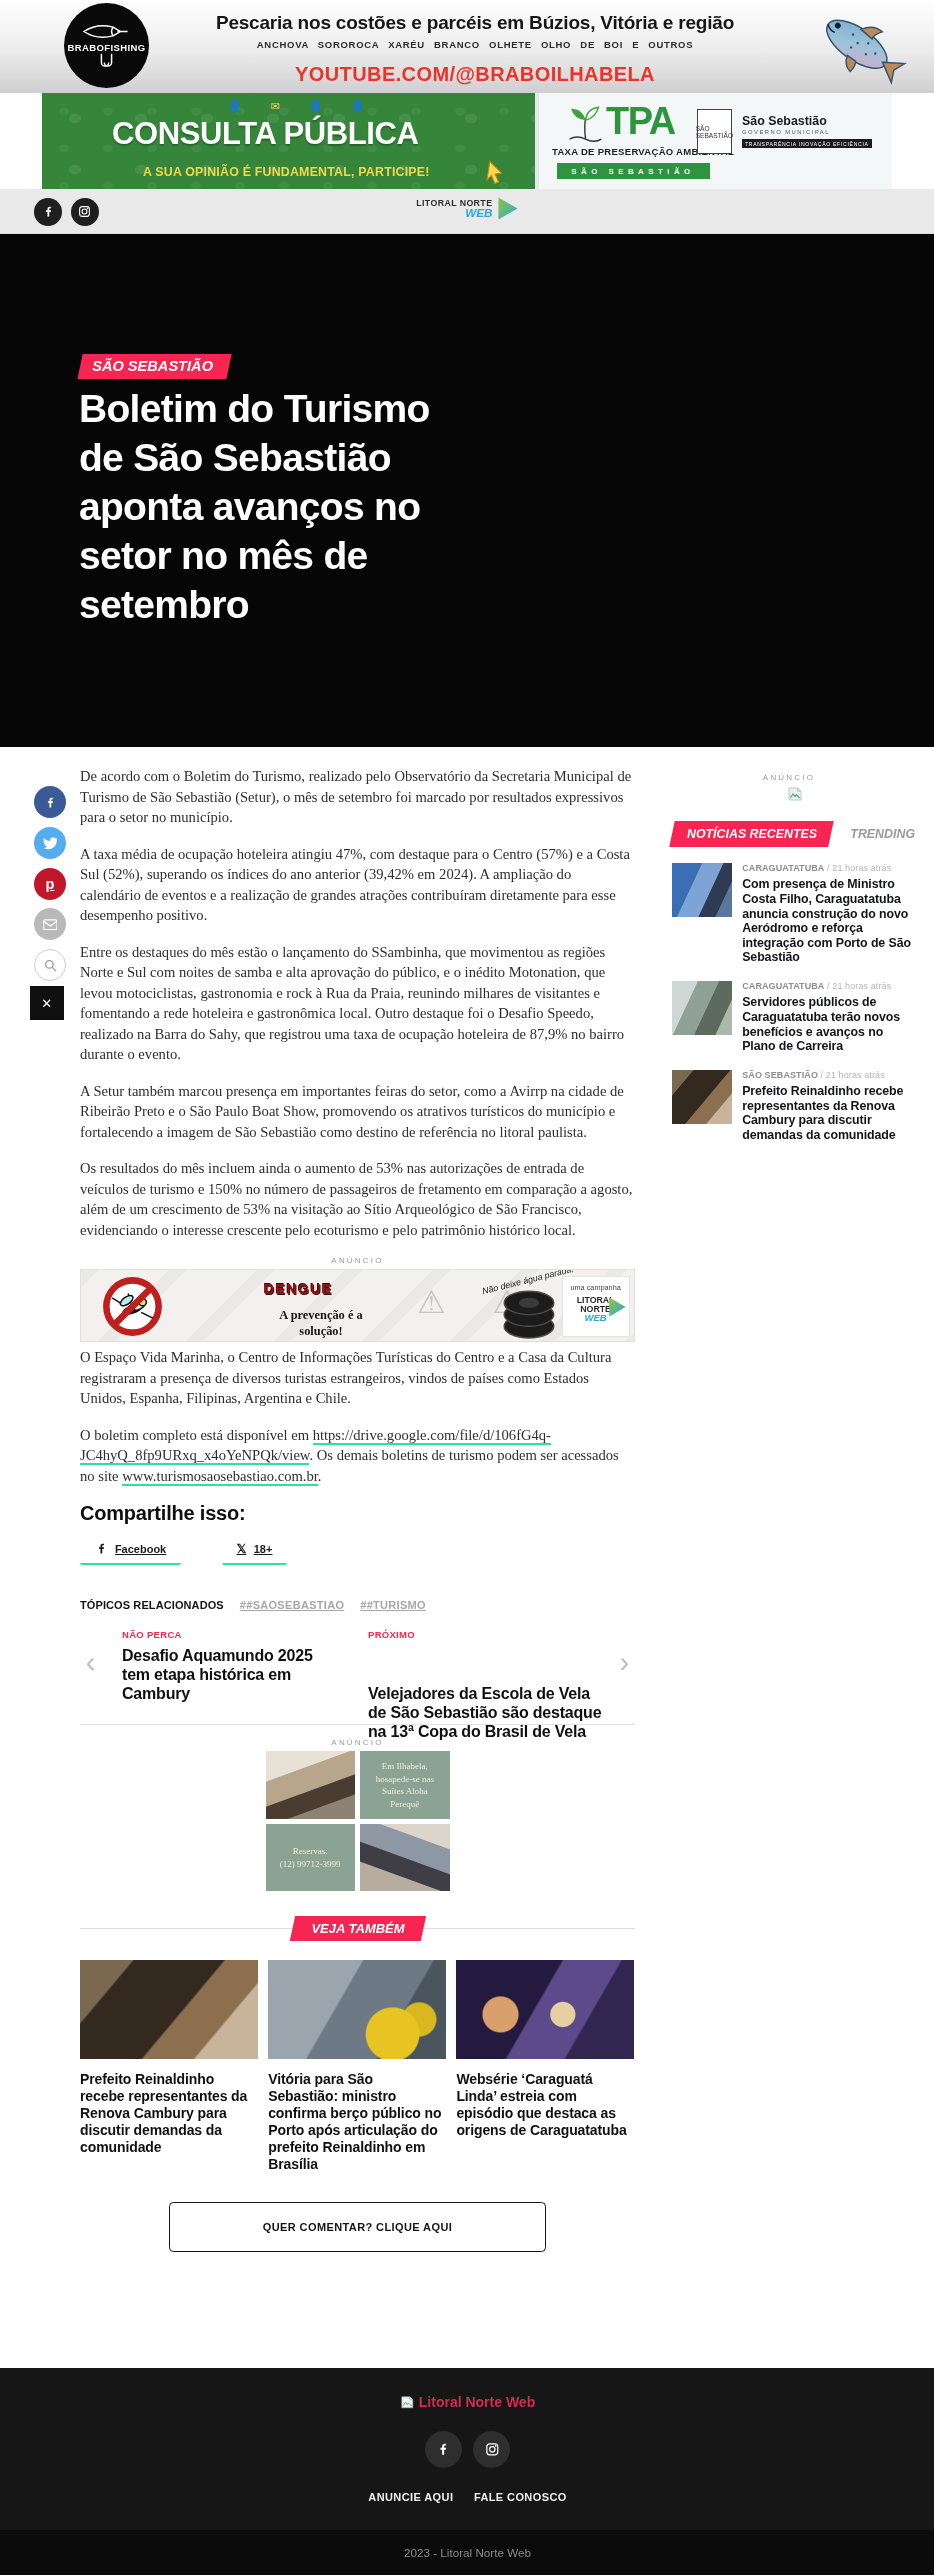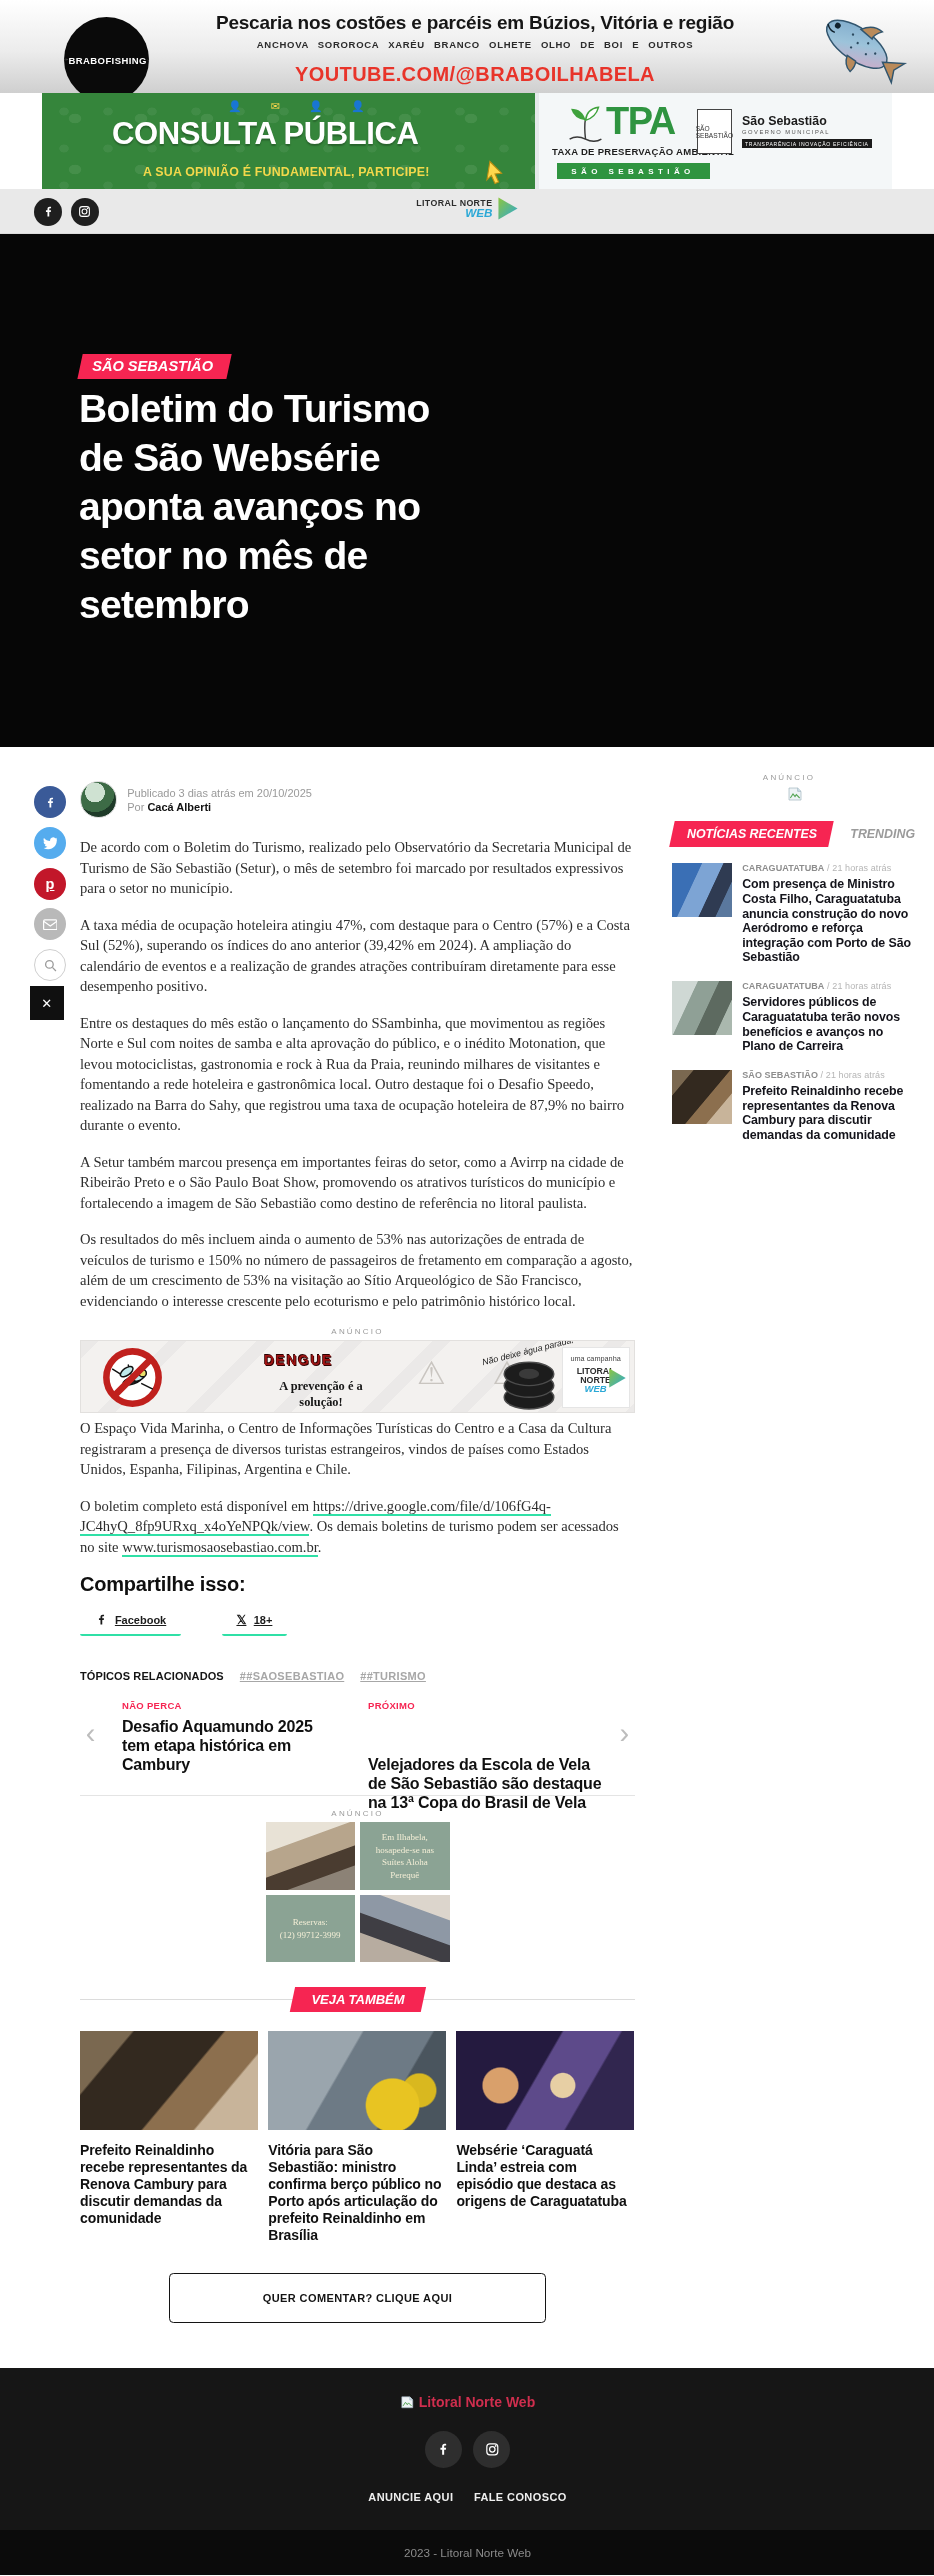--- a/index.html
+++ b/index.html
@@ -2,22 +2,22 @@
 <html lang="pt-br" style="font-size:11.7px"><head>
 <meta charset="utf-8">
 <style>
   * { margin:0; padding:0; box-sizing:border-box; }
   html,body { background:#fff; }
   body { width:935px; font-family:"Liberation Sans", sans-serif; color:#222; }
   .page { width:935px; position:relative; overflow:hidden; }
 
   
   .topad { height:93px; background:linear-gradient(180deg,#ffffff 0%,#ececec 55%,#cfcfcf 100%); position:relative; overflow:hidden; }
-  .topad-logo { position:absolute; left:64px; top:17px; width:85px; height:85px; background:#0a0a0a; border-radius:50%;
-                display:flex; flex-direction:row; align-items:center; justify-content:center; color:#fff; }
+  .topad-logo { position:absolute; left:64px; top:3px; width:85px; height:85px; background:#0a0a0a; border-radius:50%;
+                display:flex; flex-direction:column; align-items:center; justify-content:center; color:#fff; }
   .topad-logo .fishbone { font-size:19px; line-height:14.6px; color:#fff; }
   .topad-logo .brand { font-size:9.5px; font-weight:bold; letter-spacing:0.4px; margin-top:1.5px; }
   .topad-center { position:absolute; left:205px; right:190px; top:0; height:100%; text-align:center; }
   .topad-title { font-size:19px; font-weight:bold; color:#161616; margin-top:11.7px; letter-spacing:-0.2px; }
   .topad-species { font-size:9.5px; font-weight:bold; color:#2b2b2b; letter-spacing:0.7px; margin-top:5.8px; word-spacing:5.8px; }
   .topad-channel { font-size:20px; font-weight:bold; color:#e8342a; letter-spacing:0.4px; margin-top:13px; }
   .topad-fish { position:absolute; right:22px; top:4.4px; }
 
   
   .tpa { height:96px; background:#fff; position:relative; }
@@ -282,21 +282,21 @@
             </linearGradient>
           </defs>
         <path d="M2 2 L28 17 L2 32 Z" fill="url(#pg)"></path>
       </svg>
     </div>
   </div>
 
   <div class="hero">
     <div class="hero-tag"><span>SÃO SEBASTIÃO</span></div>
     <h1 class="hero-title">Boletim do Turismo
-de São Websérie
+de São Sebastião
 aponta avanços no
 setor no mês de
 setembro</h1>
   </div>
 
   <div class="content">
 
     <div class="rail">
       <a class="rbtn rb-fb" href="#">
         <svg width="13" height="13" viewBox="0 0 24 24" fill="#fff">
@@ -321,27 +321,20 @@
         <svg width="13" height="13" viewBox="0 0 24 24" fill="none" stroke="#9a9a9a" stroke-width="2.4">
             <circle cx="10" cy="10" r="7"></circle>
             <path d="M15.5 15.5 L22 22"></path>
           </svg>
       </a>
       <div class="rail-close">✕</div>
     </div>
 
     <div class="article">
 
-      <div class="byline">
-        <div class="avatar"></div>
-        <div>
-          <div class="pubdate">Publicado 3 dias atrás em 20/10/2025</div>
-          <div class="byname"><span>Por </span><b>Cacá Alberti</b></div>
-        </div>
-      </div>
 
       <p class="body first">De acordo com o Boletim do Turismo, realizado pelo Observatório da Secretaria Municipal de Turismo de São Sebastião (Setur), o mês de setembro foi marcado por resultados expressivos para o setor no município.</p>
       <p class="body">A taxa média de ocupação hoteleira atingiu 47%, com destaque para o Centro (57%) e a Costa Sul (52%), superando os índices do ano anterior (39,42% em 2024). A ampliação do calendário de eventos e a realização de grandes atrações contribuíram diretamente para esse desempenho positivo.</p>
       <p class="body">Entre os destaques do mês estão o lançamento do SSambinha, que movimentou as regiões Norte e Sul com noites de samba e alta aprovação do público, e o inédito Motonation, que levou motociclistas, gastronomia e rock à Rua da Praia, reunindo milhares de visitantes e fomentando a rede hoteleira e gastronômica local. Outro destaque foi o Desafio Speedo, realizado na Barra do Sahy, que registrou uma taxa de ocupação hoteleira de 87,9% no bairro durante o evento.</p>
       <p class="body">A Setur também marcou presença em importantes feiras do setor, como a Avirrp na cidade de Ribeirão Preto e o São Paulo Boat Show, promovendo os atrativos turísticos do município e fortalecendo a imagem de São Sebastião como destino de referência no litoral paulista.</p>
       <p class="body">Os resultados do mês incluem ainda o aumento de 53% nas autorizações de entrada de veículos de turismo e 150% no número de passageiros de fretamento em comparação a agosto, além de um crescimento de 53% na visitação ao Sítio Arqueológico de São Francisco, evidenciando o interesse crescente pelo ecoturismo e pelo patrimônio histórico local.</p>
 
       <div class="adlabel">ANÚNCIO</div>
 
       <div class="dengue">

